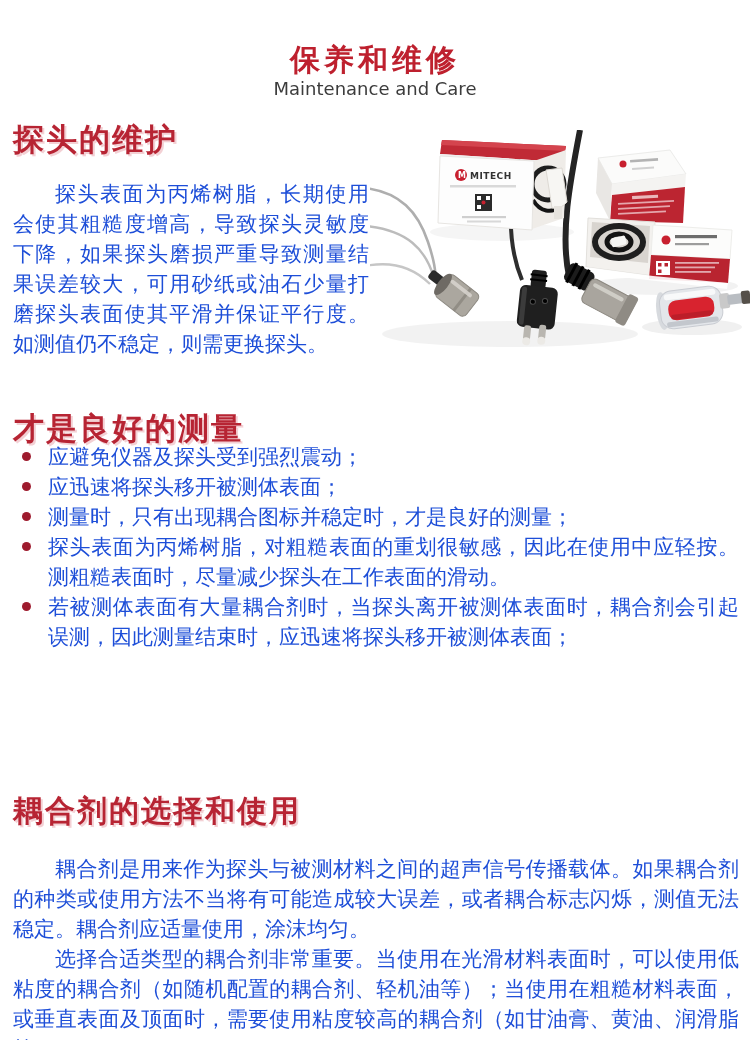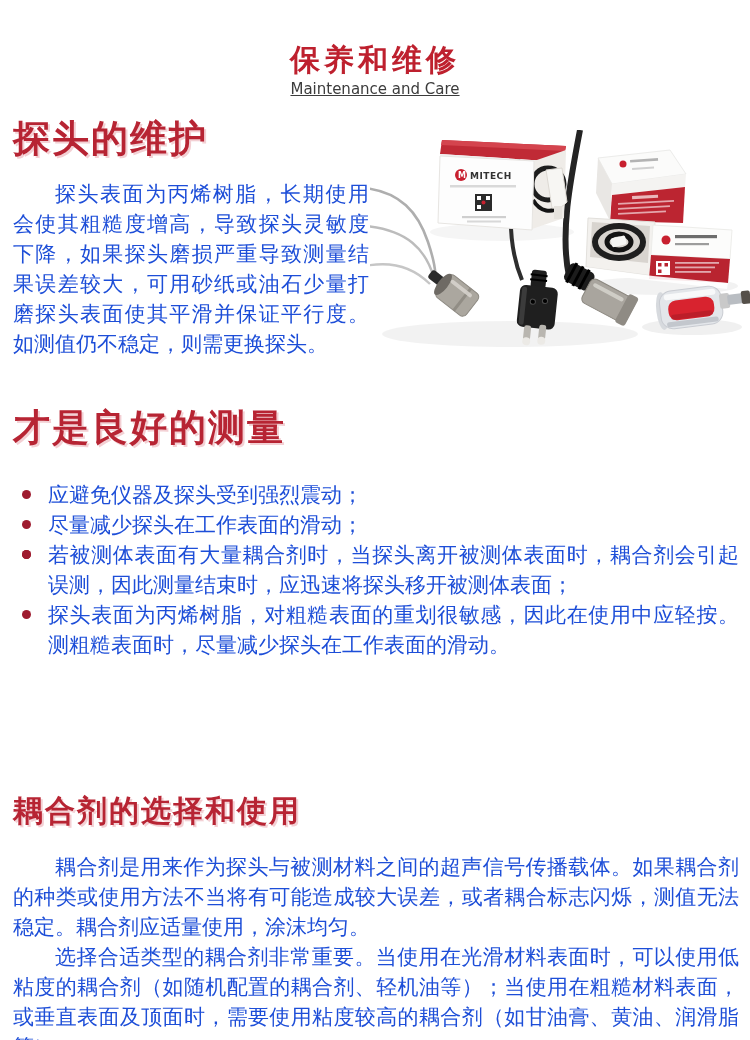--- a/index.html
+++ b/index.html
@@ -4,39 +4,39 @@
 <style>
   html,body{margin:0;padding:0;background:#ffffff;}
   .page{
     position:relative;width:750px;height:1040px;background:#ffffff;overflow:hidden;
     font-family:"DejaVu Sans","Liberation Sans",sans-serif;color:#3d3d3d;
   }
   .header{position:absolute;top:44px;left:0;width:750px;text-align:center;}
   .page-title{
     font-size:30px;font-weight:bold;color:#be202e;letter-spacing:4px;line-height:32px;
   }
-  .page-subtitle{font-size:15px;color:#3c3c3c;line-height:22px;margin-top:2px;text-decoration:underline;}
+  .page-subtitle{font-size:18px;color:#3c3c3c;line-height:22px;margin-top:2px;}
   .h2{
-    position:absolute;left:13px;font-size:37px;font-weight:bold;color:#b72433;
+    position:absolute;left:13px;font-size:31px;font-weight:bold;color:#b72433;
     letter-spacing:2px;line-height:32px;text-shadow:2px 2px 0 #f3d0d4;white-space:nowrap;
   }
   #probe-heading{top:123px;}
   #precautions-heading{top:412px;}
   #couplant-heading{top:795px;font-size:30px;}
   .body-text{font-size:21px;line-height:30px;color:#1d4ed8;text-align:justify;}
   #probe-paragraph{position:absolute;top:179px;left:13px;width:356px;text-indent:2em;}
   #product-photo{position:absolute;top:130px;left:370px;width:380px;height:270px;}
-  #precautions-list{position:absolute;top:480px;left:13px;width:726px;margin:0;padding:0;list-style:none;}
+  #precautions-list{position:absolute;top:442px;left:13px;width:726px;margin:0;padding:0;list-style:none;}
   #precautions-list li{position:relative;padding-left:35px;margin:0;}
   .dot{
     position:absolute;left:9px;top:10px;width:9px;height:9px;border-radius:50%;
     background:#9e1b2e;
   }
   #couplant-paras{position:absolute;top:854px;left:13px;width:726px;}
-  #couplant-paras p{margin:0;text-indent:2em;font-family:Liberation Mono, monospace;}
+  #couplant-paras p{margin:0;text-indent:2em;}
   svg text{font-family:"DejaVu Sans","Liberation Sans",sans-serif;}
 </style>
 </head>
 <body>
 
 <div class="page">
 
   <div class="header">
     <div class="page-title">保养和维修</div>
     <div class="page-subtitle">Maintenance and Care</div>
@@ -171,32 +171,33 @@
 
   <div class="h2" id="precautions-heading">才是良好的测量</div>
 
   <ul id="precautions-list" class="body-text">
     <li>
       <span class="dot"></span>
       <span>应避免仪器及探头受到强烈震动；</span>
     </li>
     <li>
       <span class="dot"></span>
-      <span>尽量减少探头在工作表面的滑动；</span>
-    </li>
-    <li>
-      <span class="dot"></span>
+      <span>应迅速将探头移开被测体表面；</span>
+    </li>
+    <li>
+      <span class="dot"></span>
+      <span>测量时，只有出现耦合图标并稳定时，才是良好的测量；</span>
+    </li>
+    <li>
+      <span class="dot"></span>
+      <span>探头表面为丙烯树脂，对粗糙表面的重划很敏感，因此在使用中应轻按。测粗糙表面时，尽量减少探头在工作表面的滑动。</span>
     </li>
     <li>
       <span class="dot"></span>
       <span>若被测体表面有大量耦合剂时，当探头离开被测体表面时，耦合剂会引起误测，因此测量结束时，应迅速将探头移开被测体表面；</span>
-    </li>
-    <li>
-      <span class="dot"></span>
-      <span>探头表面为丙烯树脂，对粗糙表面的重划很敏感，因此在使用中应轻按。测粗糙表面时，尽量减少探头在工作表面的滑动。</span>
     </li>
   </ul>
 
   <div class="h2" id="couplant-heading">耦合剂的选择和使用</div>
 
   <div id="couplant-paras" class="body-text">
     <p>耦合剂是用来作为探头与被测材料之间的超声信号传播载体。如果耦合剂的种类或使用方法不当将有可能造成较大误差，或者耦合标志闪烁，测值无法稳定。耦合剂应适量使用，涂沫均匀。</p>
     <p>选择合适类型的耦合剂非常重要。当使用在光滑材料表面时，可以使用低粘度的耦合剂（如随机配置的耦合剂、轻机油等）；当使用在粗糙材料表面，或垂直表面及顶面时，需要使用粘度较高的耦合剂（如甘油膏、黄油、润滑脂等）。</p>
   </div>
 

